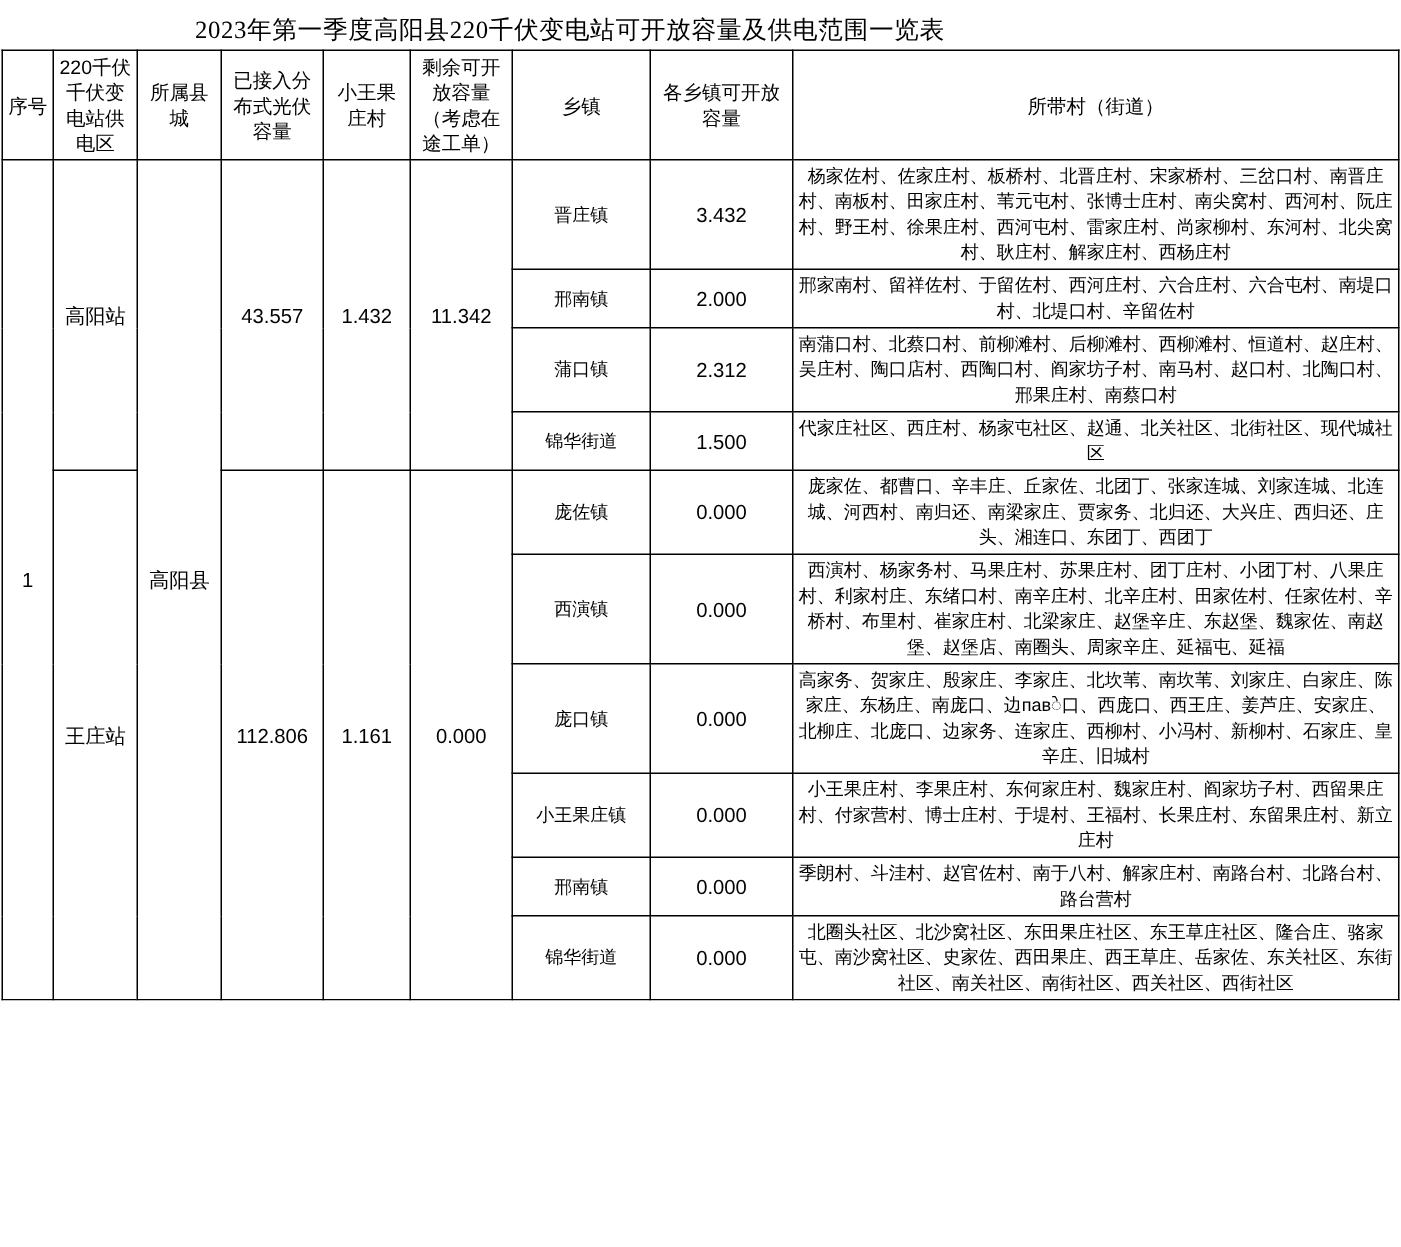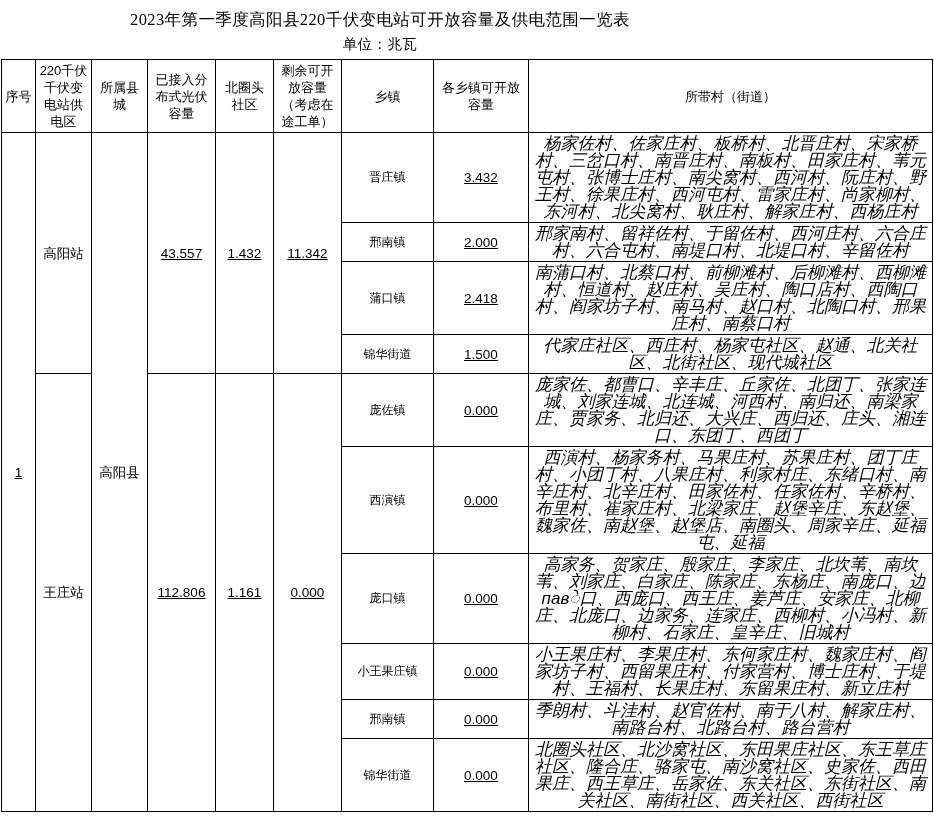--- a/index.html
+++ b/index.html
@@ -56,29 +56,27 @@
     line-height: 16px;
     padding: 3px 2px;
   }
   th.hdr.narrow {
     letter-spacing: 0px;
   }
   td.villages {
     text-align: left;
     padding: 2px 4px;
     line-height: 17.5px;
-    font-size: 17px;
+    font-size: 12px;
     text-align: justify;
     text-justify: inter-character;
     text-align-last: center;
-    font-style: italic;
   }
   td.num {
     font-size: 13.5px;
-    text-decoration: underline;
   }
   td.town {
     font-size: 12px;
   }
   td.vertical-lines {
     font-size: 13.5px;
   }
   
   col.c-seq      { width: 34px; }
   col.c-zone     { width: 56px; }
@@ -89,41 +87,40 @@
   col.c-town     { width: 92px; }
   col.c-cap      { width: 95px; }
   col.c-villages { width: auto; }
 </style>
 </head>
 <body>
 
 <div class="page">
 
   <div class="doc-title">2023年第一季度高阳县220千伏变电站可开放容量及供电范围一览表</div>
-  <div class="doc-subtitle">单位：兆瓦</div>
 
   <table class="grid">
     <colgroup>
       <col class="c-seq">
       <col class="c-zone">
       <col class="c-county">
       <col class="c-pv">
       <col class="c-onway">
       <col class="c-remain">
       <col class="c-town">
       <col class="c-cap">
       <col class="c-villages">
     </colgroup>
     <thead>
       <tr>
         <th class="hdr" rowspan="1">序号</th>
         <th class="hdr narrow">220千伏千伏变电站供电区</th>
         <th class="hdr">所属县城</th>
         <th class="hdr narrow">已接入分布式光伏容量</th>
-        <th class="hdr narrow">北圈头社区</th>
+        <th class="hdr narrow">小王果庄村</th>
         <th class="hdr narrow">剩余可开放容量（考虑在途工单）</th>
         <th class="hdr">乡镇</th>
         <th class="hdr">各乡镇可开放容量</th>
         <th class="hdr">所带村（街道）</th>
       </tr>
     </thead>
     <tbody>
 
       <tr>
         <td class="num" rowspan="10">1</td>
@@ -136,21 +133,21 @@
         <td class="num">3.432</td>
         <td class="villages">杨家佐村、佐家庄村、板桥村、北晋庄村、宋家桥村、三岔口村、南晋庄村、南板村、田家庄村、苇元屯村、张博士庄村、南尖窝村、西河村、阮庄村、野王村、徐果庄村、西河屯村、雷家庄村、尚家柳村、东河村、北尖窝村、耿庄村、解家庄村、西杨庄村</td>
       </tr>
       <tr>
         <td class="town">邢南镇</td>
         <td class="num">2.000</td>
         <td class="villages">邢家南村、留祥佐村、于留佐村、西河庄村、六合庄村、六合屯村、南堤口村、北堤口村、辛留佐村</td>
       </tr>
       <tr>
         <td class="town">蒲口镇</td>
-        <td class="num">2.418</td>
+        <td class="num">2.312</td>
         <td class="villages">南蒲口村、北蔡口村、前柳滩村、后柳滩村、西柳滩村、恒道村、赵庄村、吴庄村、陶口店村、西陶口村、阎家坊子村、南马村、赵口村、北陶口村、邢果庄村、南蔡口村</td>
       </tr>
       <tr>
         <td class="town">锦华街道</td>
         <td class="num">1.500</td>
         <td class="villages">代家庄社区、西庄村、杨家屯社区、赵通、北关社区、北街社区、现代城社区</td>
       </tr>
 
       <tr>
         <td class="vertical-lines" rowspan="6">王庄站</td>

